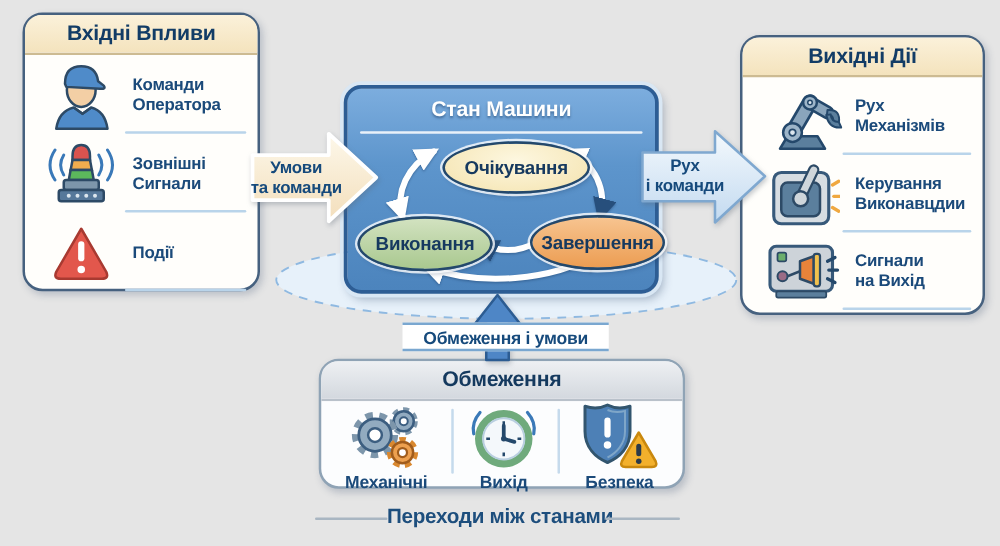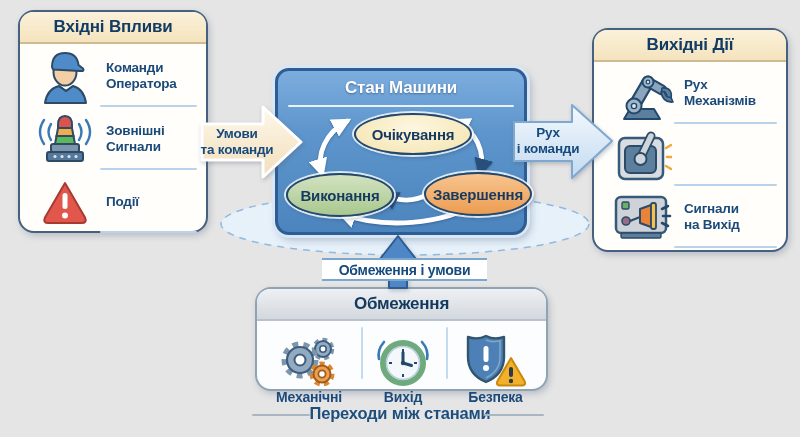--- a/index.html
+++ b/index.html
@@ -83,21 +83,21 @@
   #footer-line-left{left:252px;width:58px;}
   #footer-line-right{left:484px;width:60px;}
 
   
   #constraints-panel{left:255px;top:287px;width:293px;height:104px;border-color:#8fa3b5;background:#fcfdfe;}
   #constraints-header{
     background:linear-gradient(180deg,#eef0f3 0%,#d3d8de 100%);border-bottom:2px solid #b9c1ca;
     color:#14395e;font-size:17px;
   }
   #constraints-body{position:relative;display:flex;height:84px;}
-  .c-col{display:flex;flex-direction:column;align-items:center;justify-content:flex-start;padding-top:12px;}
+  .c-col{display:flex;flex-direction:column;align-items:center;justify-content:flex-start;padding-top:0;}
   .c-col .c-icon{height:56px;display:flex;align-items:center;justify-content:center;}
   .c-label{color:#1b4a7a;font-weight:bold;font-size:14px;letter-spacing:-.2px;}
   #c-col-1{width:104px;}#c-col-2{width:84px;}#c-col-3{width:101px;}
   .c-sep{position:absolute;top:6px;height:52px;width:2px;background:#c5daec;border-radius:1px;}
   #c-sep-1{left:104px;}#c-sep-2{left:189px;}
 </style>
 </head>
 <body>
 
 <div class="canvas">
@@ -210,20 +210,22 @@
             <rect x="5" y="10" width="44" height="41" rx="6" fill="#d7dde2" stroke="#37597a" stroke-width="2.5"></rect>
             <rect x="11" y="18" width="31" height="27" rx="5" fill="#5b7f9d" stroke="#2d4a66" stroke-width="2"></rect>
             <path d="M26.5,30 L37,8" stroke="#2d4a66" stroke-width="9" stroke-linecap="round"></path>
             <path d="M26.5,30 L37,8" stroke="#cfd6db" stroke-width="5.5" stroke-linecap="round"></path>
             <circle cx="26.5" cy="31" r="6" fill="#cfd6db" stroke="#2d4a66" stroke-width="2"></circle>
             <path d="M52,20 L57,17" stroke="#f0a840" stroke-width="2.6" stroke-linecap="round"></path>
             <path d="M53,29 L58,29" stroke="#f0a840" stroke-width="2.6" stroke-linecap="round"></path>
             <path d="M52,38 L57,41" stroke="#f0a840" stroke-width="2.6" stroke-linecap="round"></path>
           </svg>
         </div>
+        <div class="item-label">Керування
+Виконавцдии</div>
       </div>
       <div class="row">
         <div class="icon-box">
           <svg width="60" height="46" viewBox="0 0 60 46">
             <rect x="3" y="3" width="50" height="36" rx="5" fill="#cdd3d9" stroke="#37597a" stroke-width="2.5"></rect>
             <rect x="8" y="39" width="40" height="5" rx="1.5" fill="#5b7f9d" stroke="#2d4a66" stroke-width="1.4"></rect>
             <rect x="9" y="8" width="7" height="7" rx="1.5" fill="#6cae6c" stroke="#2d4a66" stroke-width="1.4"></rect>
             <circle cx="13" cy="27" r="4" fill="#9a6b86" stroke="#2d4a66" stroke-width="1.6"></circle>
             <path d="M17,27 L27,23" stroke="#2d4a66" stroke-width="2"></path>
             <path d="M27,15 L38,11 L38,33 L27,29 Z" fill="#e8833a" stroke="#2d4a66" stroke-width="2" stroke-linejoin="round"></path>

